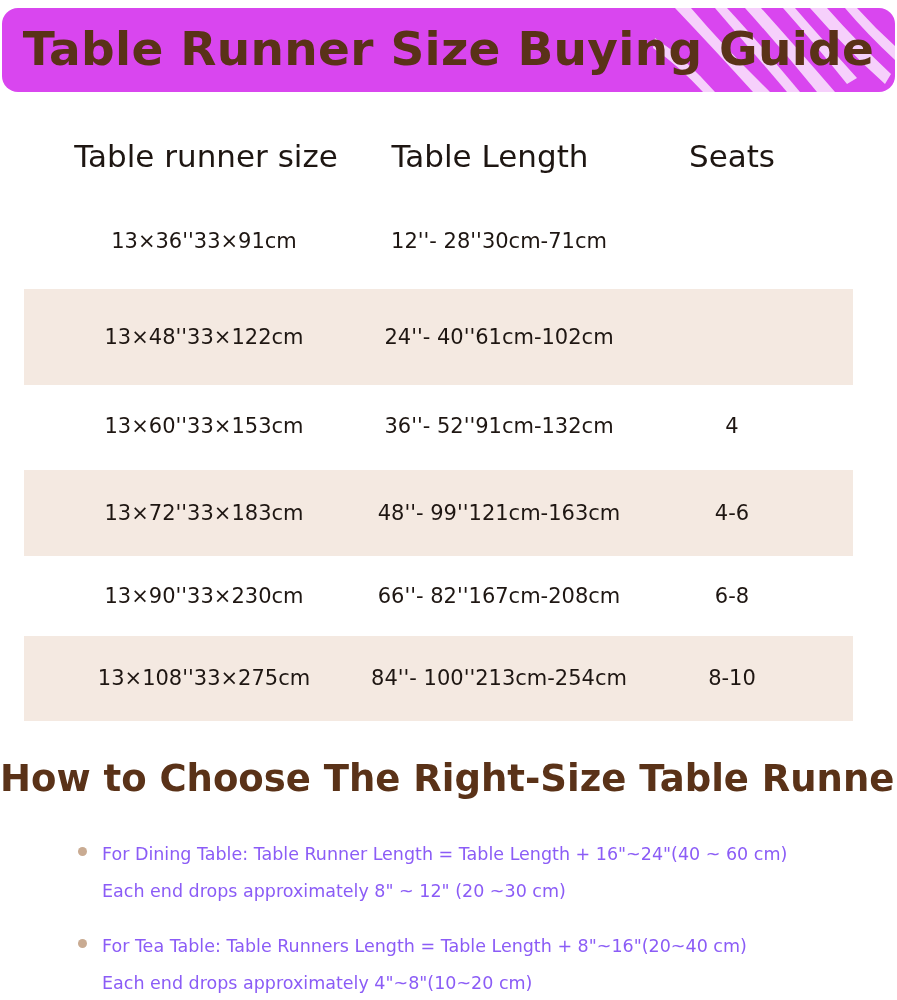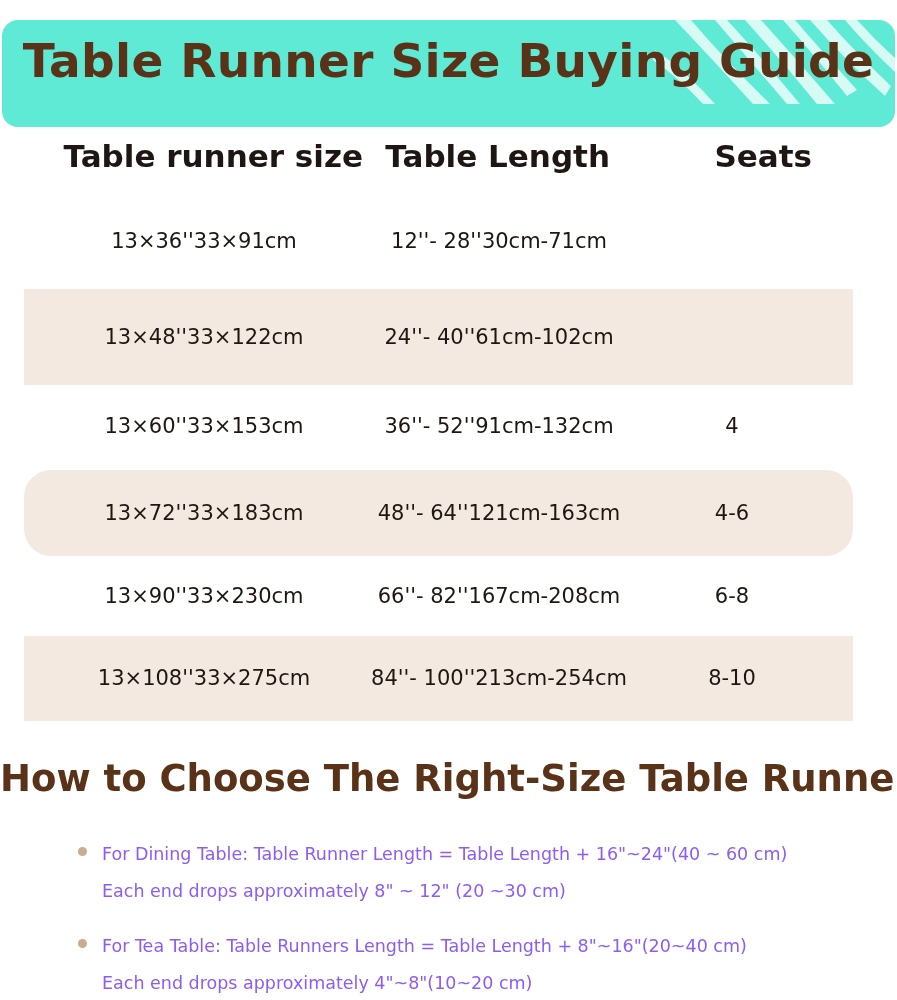--- a/index.html
+++ b/index.html
@@ -5,36 +5,36 @@
     * { margin: 0; padding: 0; box-sizing: border-box; }
     html, body {
       width: 897px; height: 1000px; background: #ffffff; overflow: hidden;
       font-family: "DejaVu Sans", "Liberation Sans", sans-serif;
       color: #1e1612;
     }
     .page { position: relative; width: 897px; height: 1000px; }
 
     
     .banner {
-      position: absolute; left: 2px; top: 20px; width: 893px; height: 107px;
-      border-radius: 16px; background: #5eead4; overflow: hidden;
+      position: absolute; left: 2px; top: 8px; width: 893px; height: 84px;
+      border-radius: 16px; background: #d946ef; overflow: hidden;
     }
     .banner .stripes { position: absolute; right: 0; top: 0; width: 300px; height: 84px; }
     .banner-title {
       position: absolute; left: 0; right: 0; top: 10px;
       text-align: center; font-size: 47px; font-weight: bold; color: #5a3218;
       letter-spacing: 0.3px; line-height: 62px;
     }
 
     
     .size-table { position: absolute; left: 24px; top: 120px; width: 829px; }
     .thead { position: relative; height: 75px; }
     .th {
-      position: absolute; top: 18px; font-size: 31px; font-weight: bold; color: #1e1612;
-      text-align: right; white-space: nowrap;
+      position: absolute; top: 18px; font-size: 31px; font-weight: normal; color: #1e1612;
+      text-align: center; white-space: nowrap;
     }
     .th.c1 { left: 25px; width: 314px; }
     .th.c2 { left: 346px; width: 240px; }
     .th.c3 { left: 628px; width: 160px; }
 
     .row { position: absolute; left: 0; width: 829px; }
     .row.band { background: #f4e9e1; }
     .cell { position: absolute; top: 0; height: 100%; display: flex; justify-content: center; align-items: center; }
     .cell.c1 { left: 80px; width: 200px; }
     .cell.c2 { left: 360px; width: 230px; }
@@ -118,27 +118,27 @@
       </div>
       <div class="cell c2">
         <span class="line">36''- 52''</span>
         <span class="line">91cm-132cm</span>
       </div>
       <div class="cell c3">
         <span class="line">4</span>
       </div>
     </div>
 
-    <div class="row band" style="top:350px;height:86px;border-radius:27px;">
+    <div class="row band" style="top:350px;height:86px;">
       <div class="cell c1">
         <span class="line">13×72''</span>
         <span class="line">33×183cm</span>
       </div>
       <div class="cell c2">
-        <span class="line">48''- 64''</span>
+        <span class="line">48''- 99''</span>
         <span class="line">121cm-163cm</span>
       </div>
       <div class="cell c3">
         <span class="line">4-6</span>
       </div>
     </div>
 
     <div class="row" style="top:436px;height:80px;">
       <div class="cell c1">
         <span class="line">13×90''</span>

